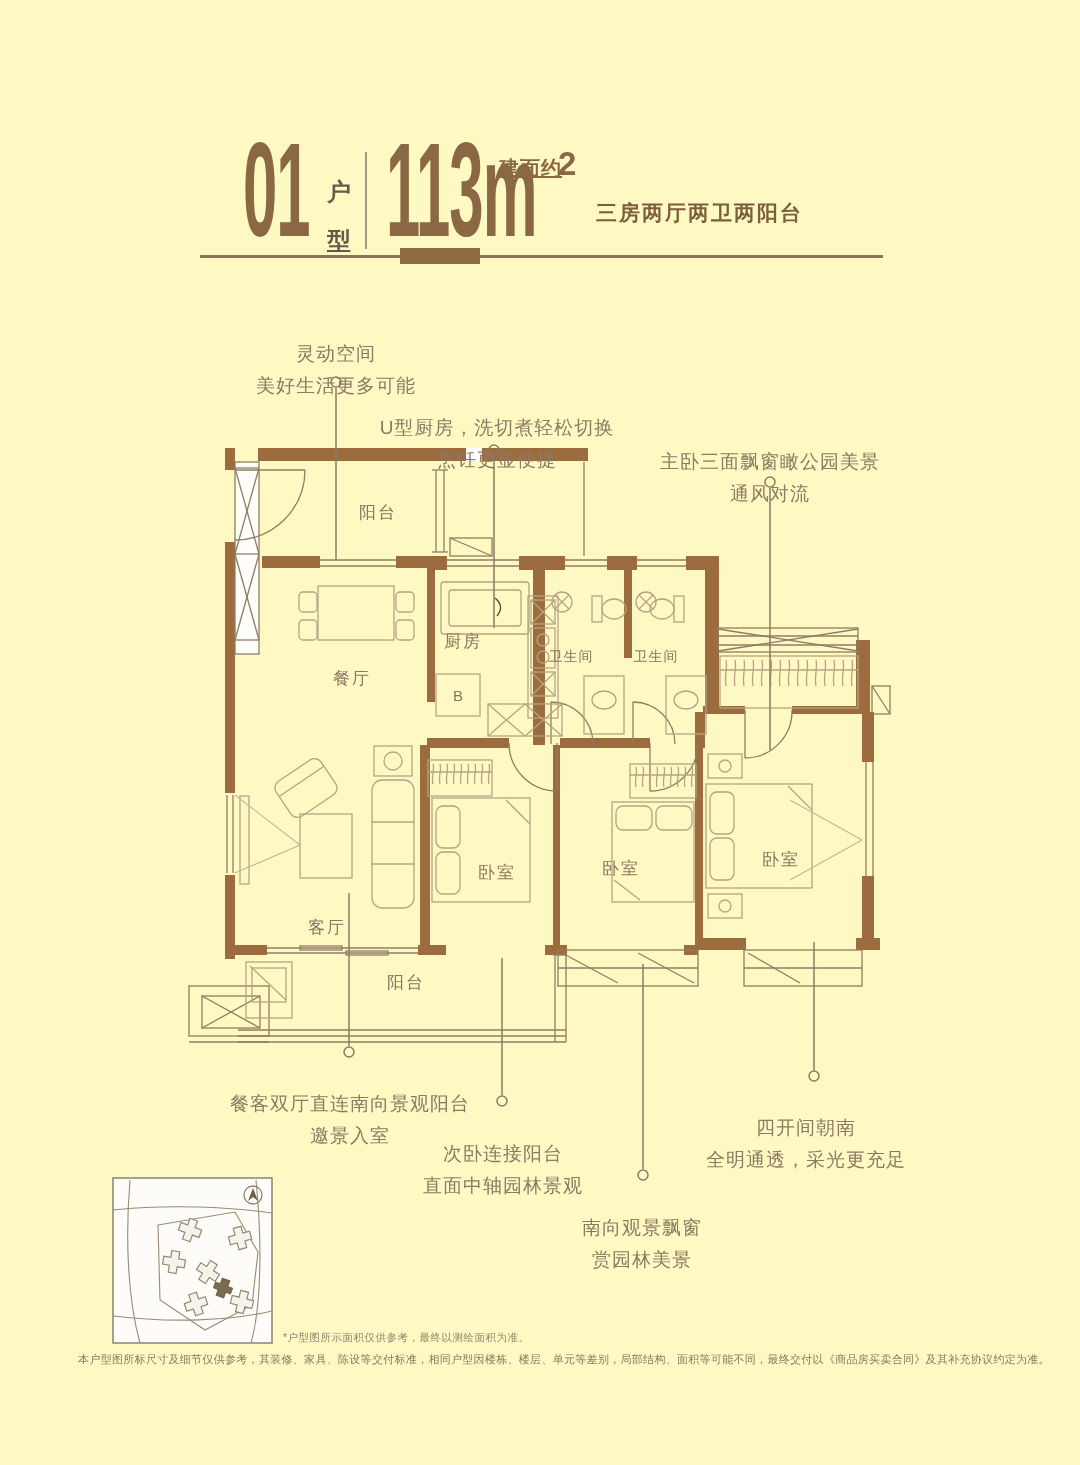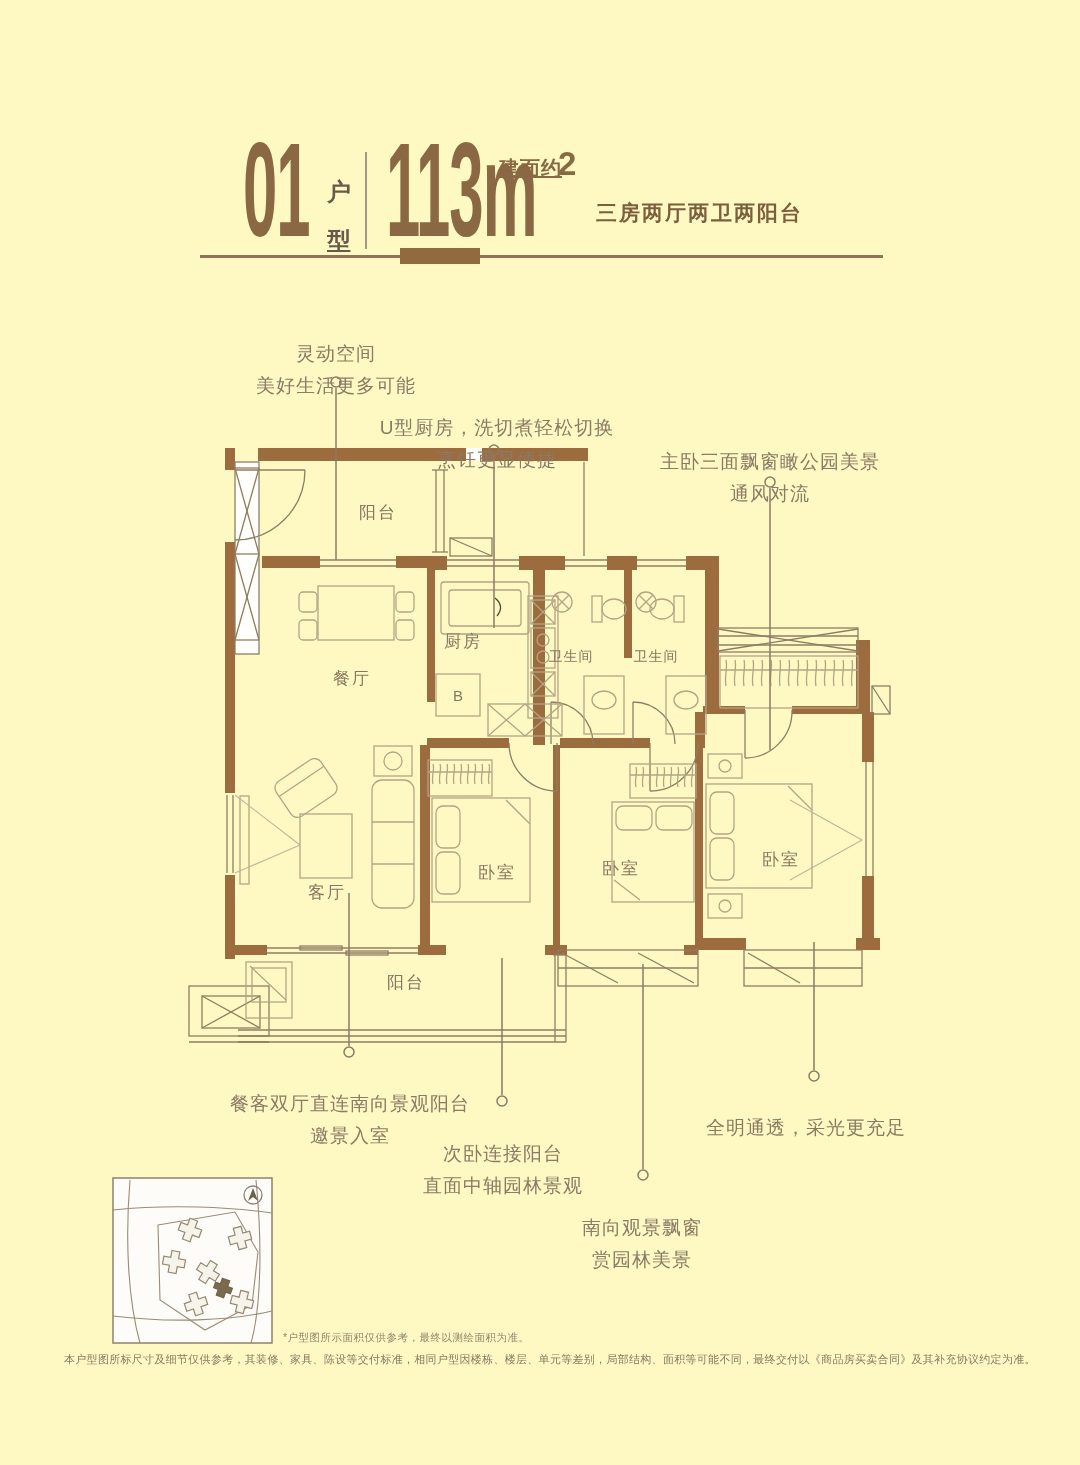--- a/index.html
+++ b/index.html
@@ -23,21 +23,21 @@
   .divider-thick{position:absolute;left:400px;top:248px;width:80px;height:16px;background:#8f6b3f;}
   
   .callout{position:absolute;transform:translateX(-50%);text-align:center;font-size:19px;
            color:#8c7a64;line-height:1.68;white-space:nowrap;letter-spacing:1px;margin-top:28px;}
   .room-label{position:absolute;transform:translate(-50%,-50%);font-size:17px;color:#8a7660;
            letter-spacing:2px;white-space:nowrap;}
   .room-label.small{font-size:14px;letter-spacing:1px;text-align:right;}
   .room-label.tag{font-size:15px;letter-spacing:0;}
   .footnote{position:absolute;left:283px;top:1331px;font-size:10.5px;color:#93836c;letter-spacing:0.5px;}
   .disclaimer{position:absolute;left:50%;top:1352px;transform:translateX(-50%);width:1000px;
-           font-size:11px;color:#8a7660;letter-spacing:0.3px;white-space:nowrap;}
+           text-align:center;font-size:11px;color:#8a7660;letter-spacing:0.3px;white-space:nowrap;}
   
   .w{fill:#9c6b3e;}
   .gap{fill:#fffefb;}
   .s{stroke:#8f7d63;fill:none;stroke-width:1.3;}
   .sf{stroke:#8f7d63;fill:#fffefb;stroke-width:1.3;}
   .f{stroke:#b5a385;fill:none;stroke-width:1.3;}
   .lt{stroke:#c3b499;fill:none;stroke-width:1.1;}
   .lead{stroke:#8c7a64;fill:none;stroke-width:1.5;}
   .map{stroke:#9a8b74;fill:none;stroke-width:1.1;}
   .mapfill{stroke:#958771;fill:#f6f3ea;stroke-width:1.2;}
@@ -343,30 +343,31 @@
   </div>
   <div class="callout" style="left:503px;top:1110px;">
     <div>次卧连接阳台</div>
     <div>直面中轴园林景观</div>
   </div>
   <div class="callout" style="left:642px;top:1184px;">
     <div>南向观景飘窗</div>
     <div>赏园林美景</div>
   </div>
   <div class="callout" style="left:806px;top:1084px;">
+    <div>四开间朝南</div>
     <div>全明通透，采光更充足</div>
   </div>
 
   <span class="room-label" style="left:378px;top:512px;">阳台</span>
   <span class="room-label" style="left:352px;top:678px;">餐厅</span>
   <span class="room-label" style="left:463px;top:641px;">厨房</span>
   <span class="room-label tag" style="left:458px;top:695px;">B</span>
   <span class="room-label small" style="left:571px;top:657px;">卫生间</span>
   <span class="room-label small" style="left:656px;top:657px;">卫生间</span>
-  <span class="room-label" style="left:327px;top:892px;">客厅</span>
+  <span class="room-label" style="left:327px;top:927px;">客厅</span>
   <span class="room-label" style="left:497px;top:872px;">卧室</span>
   <span class="room-label" style="left:621px;top:868px;">卧室</span>
   <span class="room-label" style="left:781px;top:859px;">卧室</span>
   <span class="room-label" style="left:406px;top:982px;">阳台</span>
 
   <div class="footnote">*户型图所示面积仅供参考，最终以测绘面积为准。</div>
   <div class="disclaimer">本户型图所标尺寸及细节仅供参考，其装修、家具、陈设等交付标准，相同户型因楼栋、楼层、单元等差别，局部结构、面积等可能不同，最终交付以《商品房买卖合同》及其补充协议约定为准。</div>
 
 </div>
 

